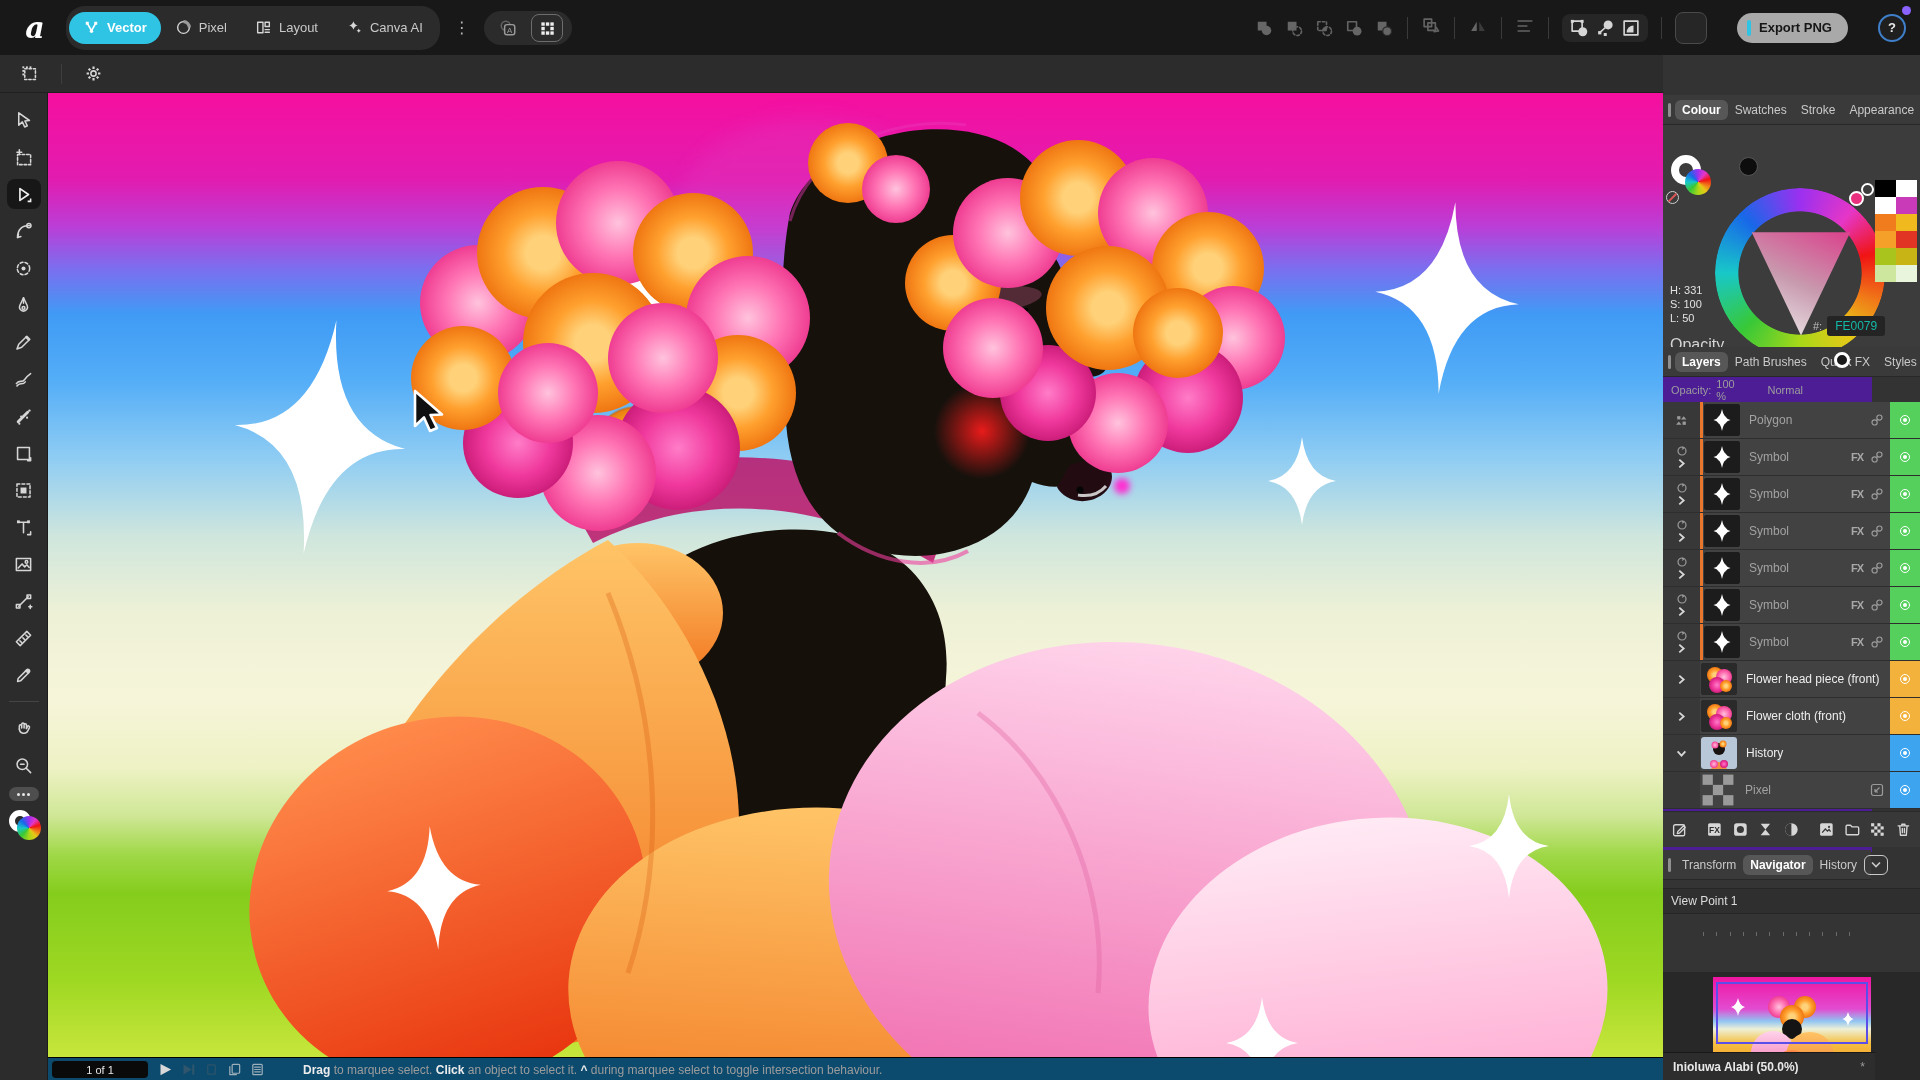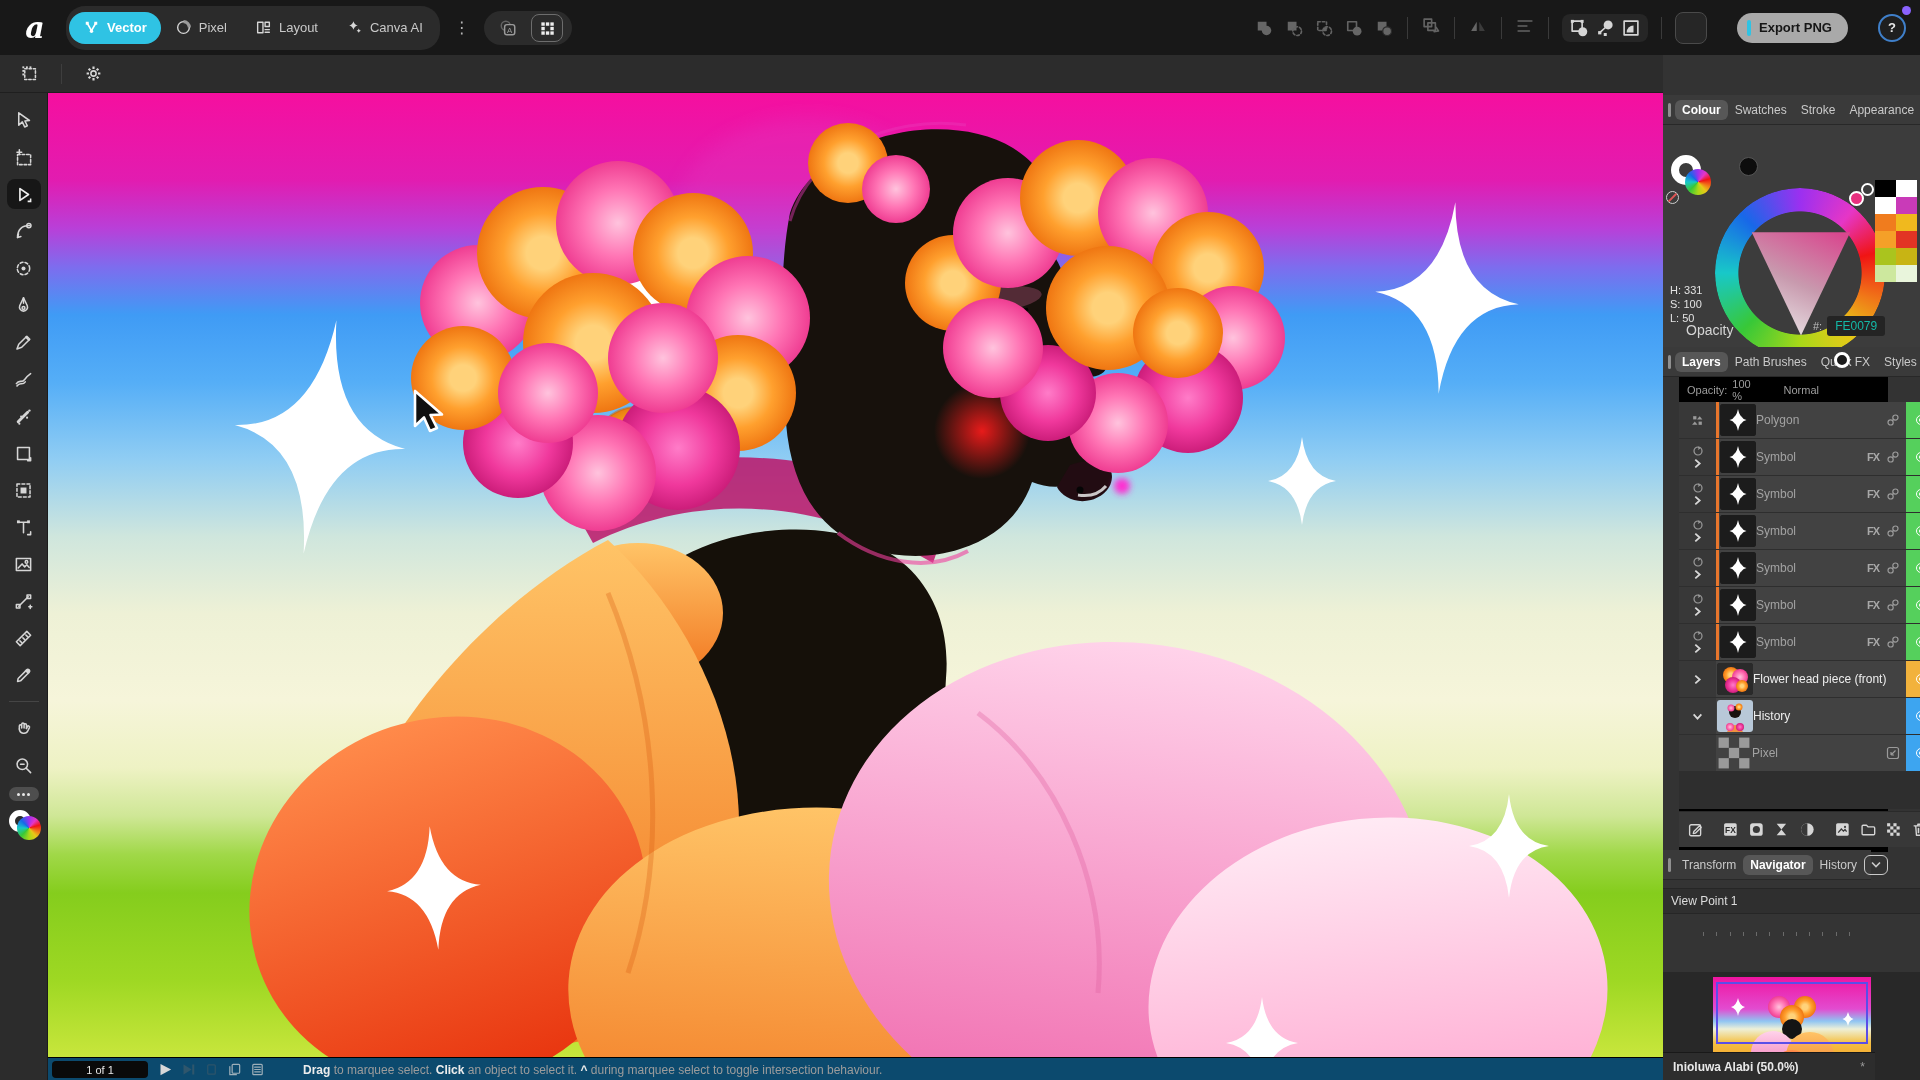--- a/index.html
+++ b/index.html
@@ -81,21 +81,21 @@
     -webkit-mask:radial-gradient(closest-side,transparent 72%,#000 73%);mask:radial-gradient(closest-side,transparent 72%,#000 73%);}
   #tri{position:absolute;left:82px;top:104px;width:112px;height:112px;
        clip-path:polygon(6% 3%,94% 3%,50% 95%);
        background:linear-gradient(205deg,#d9488f 8%,#c89aae 50%,#efedee 92%);}
   .selb{position:absolute;border-radius:50%;box-sizing:border-box;}
   #sel1{left:186px;top:66px;width:15px;height:15px;border:2.5px solid #fff;background:#e8307f;}
   #sel2{left:198px;top:58px;width:13px;height:13px;border:2.5px solid #fff;}
   #hsl{position:absolute;left:7px;top:158px;font-size:11px;color:#e2e2e2;line-height:14px;}
   #hexrow{position:absolute;left:150px;top:191px;display:flex;align-items:center;gap:5px;font-size:11px;color:#bdbdbd;}
   #hexbox{background:#242424;border-radius:3px;padding:3px 8px;color:#14b8a6;font-size:12px;}
-  #op-label{position:absolute;left:7px;top:197px;font-size:14px;color:#d5d5d5;margin-left:16px;}
+  #op-label{position:absolute;left:7px;top:211px;font-size:16px;color:#d5d5d5;}
   #op-row{position:absolute;left:7px;top:227px;width:243px;height:18px;display:flex;align-items:center;}
   #op-swatch{width:15px;height:15px;border-radius:50%;background:#FE0079;flex:0 0 auto;}
   #op-track{position:relative;flex:1;height:12px;border-radius:6px;margin:0 8px 0 10px;overflow:visible;
     background-image:linear-gradient(45deg,#8a8a8a 25%,transparent 25%,transparent 75%,#8a8a8a 75%),
                      linear-gradient(45deg,#8a8a8a 25%,#565656 25%,#565656 75%,#8a8a8a 75%);
     background-size:10px 10px;background-position:0 0,5px 5px;}
   #op-track::after{content:"";position:absolute;inset:0;border-radius:6px;background:linear-gradient(to right,rgba(255,255,255,.18),rgba(0,0,0,.38));}
   #op-knob{position:absolute;right:-2px;top:-3px;width:16px;height:16px;border-radius:50%;border:3px solid #fff;background:#1a1a1a;box-sizing:border-box;z-index:2;}
   #op-val{background:#2a2a2a;border-radius:3px;padding:3px 7px;font-size:11px;color:#e5e5e5;}
   #swgrid{position:absolute;left:212px;top:55px;display:grid;grid-template-columns:21px 21px;grid-auto-rows:17px;}
@@ -103,30 +103,30 @@
   #cc-ring{position:absolute;left:8px;top:30px;width:30px;height:30px;border-radius:50%;border:8px solid #fff;box-sizing:border-box;}
   #cc-fill{position:absolute;left:22px;top:44px;width:26px;height:26px;border-radius:50%;
     background:conic-gradient(#9b30f0,#e636c6 40deg,#f01414 75deg,#f07818 110deg,#e8c818 140deg,#a8d818 180deg,#38c838 225deg,#18c8c8 270deg,#1868e8 315deg,#9b30f0);}
   #cc-none{position:absolute;left:3px;top:66px;width:11px;height:11px;border-radius:50%;border:1.5px solid #d0d0d0;background:#3c3c3c;overflow:hidden;}
   #cc-none::after{content:"";position:absolute;left:-1px;top:4px;width:14px;height:1.5px;background:#e05555;transform:rotate(-45deg);}
   #cc-black{position:absolute;left:76px;top:32px;width:17px;height:17px;border-radius:50%;background:#0d0d0d;border:1px solid #555;}
   #cc-swap{position:absolute;left:38px;top:24px;}
   #cc-dropper{position:absolute;left:52px;top:27px;}
 
   
-  #layers-sec{position:absolute;left:16px;top:292px;width:209px;height:503px;background:#000000;}
+  #layers-sec{position:absolute;left:0;top:292px;width:209px;height:503px;background:#4c1d95;}
   #oprow2{display:flex;align-items:center;height:25px;padding:0 8px;font-size:11px;color:#9d9d9d;gap:5px;}
   #oprow2 .right{margin-left:auto;display:flex;align-items:center;gap:9px;}
   #layerlist{position:absolute;left:0;top:55px;width:257px;height:407px;background:#2e2e2e;}
   .lrow{position:relative;display:flex;align-items:stretch;height:36px;margin-bottom:1px;background:#424242;}
   .lgut{width:37px;background:#383838;display:flex;flex-direction:column;align-items:center;justify-content:center;gap:1px;flex:0 0 auto;}
   .lbar{width:3px;background:#e8762c;flex:0 0 auto;}
   .lthumb{width:36px;height:32px;align-self:center;margin-left:1px;border-radius:3px;overflow:hidden;flex:0 0 auto;background:#222;}
   .lthumb svg{display:block;width:36px;height:32px;}
-  .lname{flex:1;font-size:12px;color:#a2a2a2;display:flex;align-items:center;white-space:nowrap;overflow:hidden;}
+  .lname{flex:1;font-size:12px;color:#a2a2a2;display:flex;align-items:center;margin-left:9px;white-space:nowrap;overflow:hidden;}
   .lname.bright{color:#ededed;}
   .lfx{font-size:11px;font-weight:bold;color:#a8a8a8;display:flex;align-items:center;margin-right:3px;letter-spacing:-1px;}
   .lright{display:flex;align-items:center;gap:4px;margin-right:6px;}
   .ltoggle{width:30px;display:flex;align-items:center;justify-content:center;flex:0 0 auto;}
   .eye{width:10px;height:10px;border:1.6px solid #fff;border-radius:50%;position:relative;box-sizing:border-box;}
   .eye::after{content:"";position:absolute;inset:1.6px;background:#fff;border-radius:50%;}
   #layerstrip{position:absolute;left:0;top:466px;width:257px;height:36px;background:#383838;border-top:1px solid #2a2a2a;
               display:flex;align-items:center;padding:0 8px;gap:9px;box-sizing:border-box;}
   #layerstrip .gap{flex:1;}
 
@@ -1020,20 +1020,43 @@
               </svg>
             </div>
             <div class="lname bright">Flower head piece (front)</div>
             <div class="lright"></div>
             <div class="ltoggle" style="background: rgb(242, 178, 60);">
               <span class="eye"></span>
             </div>
           </div>
           <div class="lrow">
             <div class="lgut">
+              <span class="icon" style="width: 9px; height: 11px;">
+                <svg viewBox="0 0 8 10">
+                  <path d="M2 1.5 L6 5 L2 8.5" stroke="#d8d8d8" fill="none" stroke-width="1.6"></path>
+                </svg>
+              </span>
+            </div>
+            <div class="lthumb">
+              <svg viewBox="0 0 36 32">
+                <rect width="36" height="32" fill="#2a2a2a"></rect>
+                <circle cx="14" cy="12" r="8" fill="url(#flOr)"></circle>
+                <circle cx="23" cy="14" r="8" fill="url(#flPk)"></circle>
+                <circle cx="16" cy="22" r="8" fill="url(#flMg)"></circle>
+                <circle cx="25" cy="23" r="6" fill="url(#flOr)"></circle>
+              </svg>
+            </div>
+            <div class="lname bright">Flower cloth (front)</div>
+            <div class="lright"></div>
+            <div class="ltoggle" style="background: rgb(242, 178, 60);">
+              <span class="eye"></span>
+            </div>
+          </div>
+          <div class="lrow">
+            <div class="lgut">
               <span class="icon" style="width: 11px; height: 9px;">
                 <svg viewBox="0 0 10 8">
                   <path d="M1.5 2 L5 6 L8.5 2" stroke="#d8d8d8" fill="none" stroke-width="1.6"></path>
                 </svg>
               </span>
             </div>
             <div class="lthumb">
               <svg viewBox="0 0 36 32">
                 <rect width="36" height="32" fill="#b8c8d8"></rect>
                 <circle cx="18" cy="12" r="6" fill="#181210"></circle>

